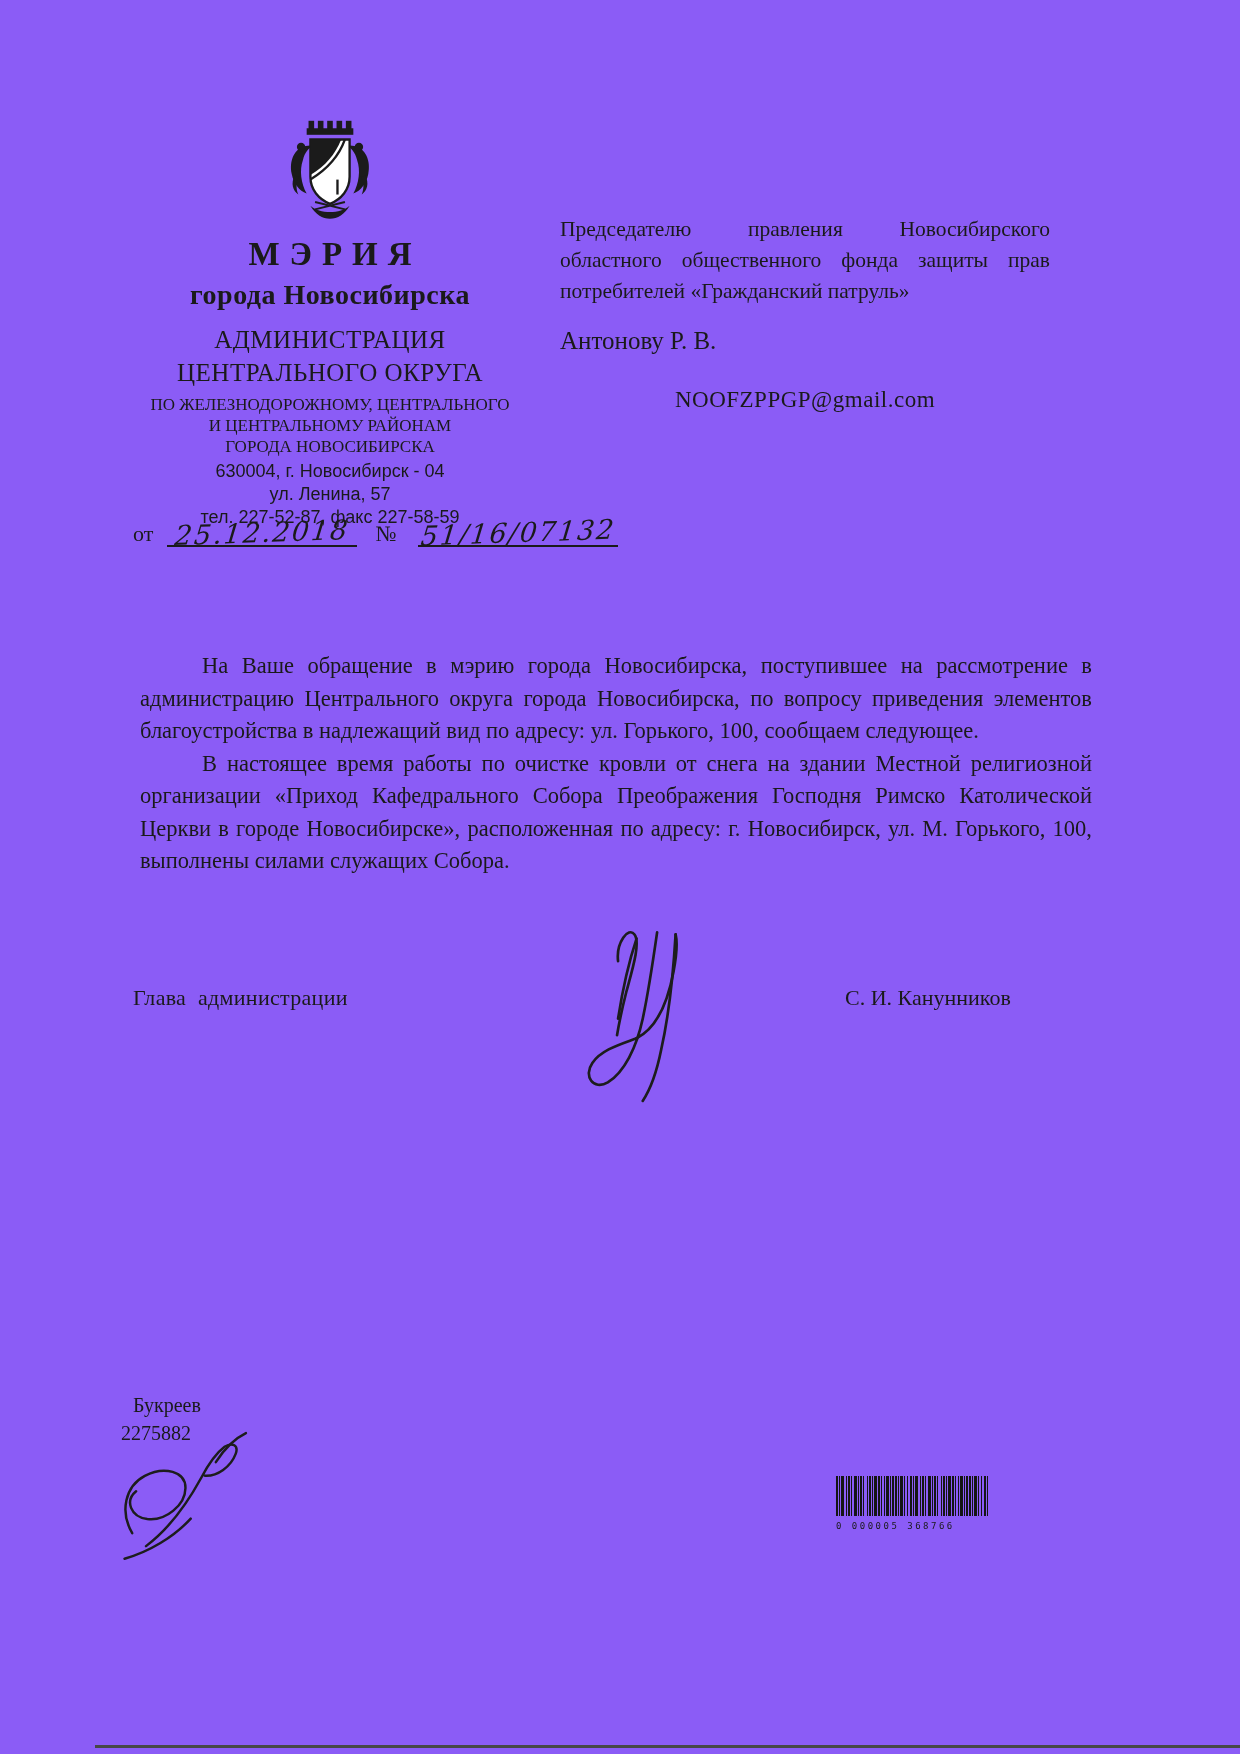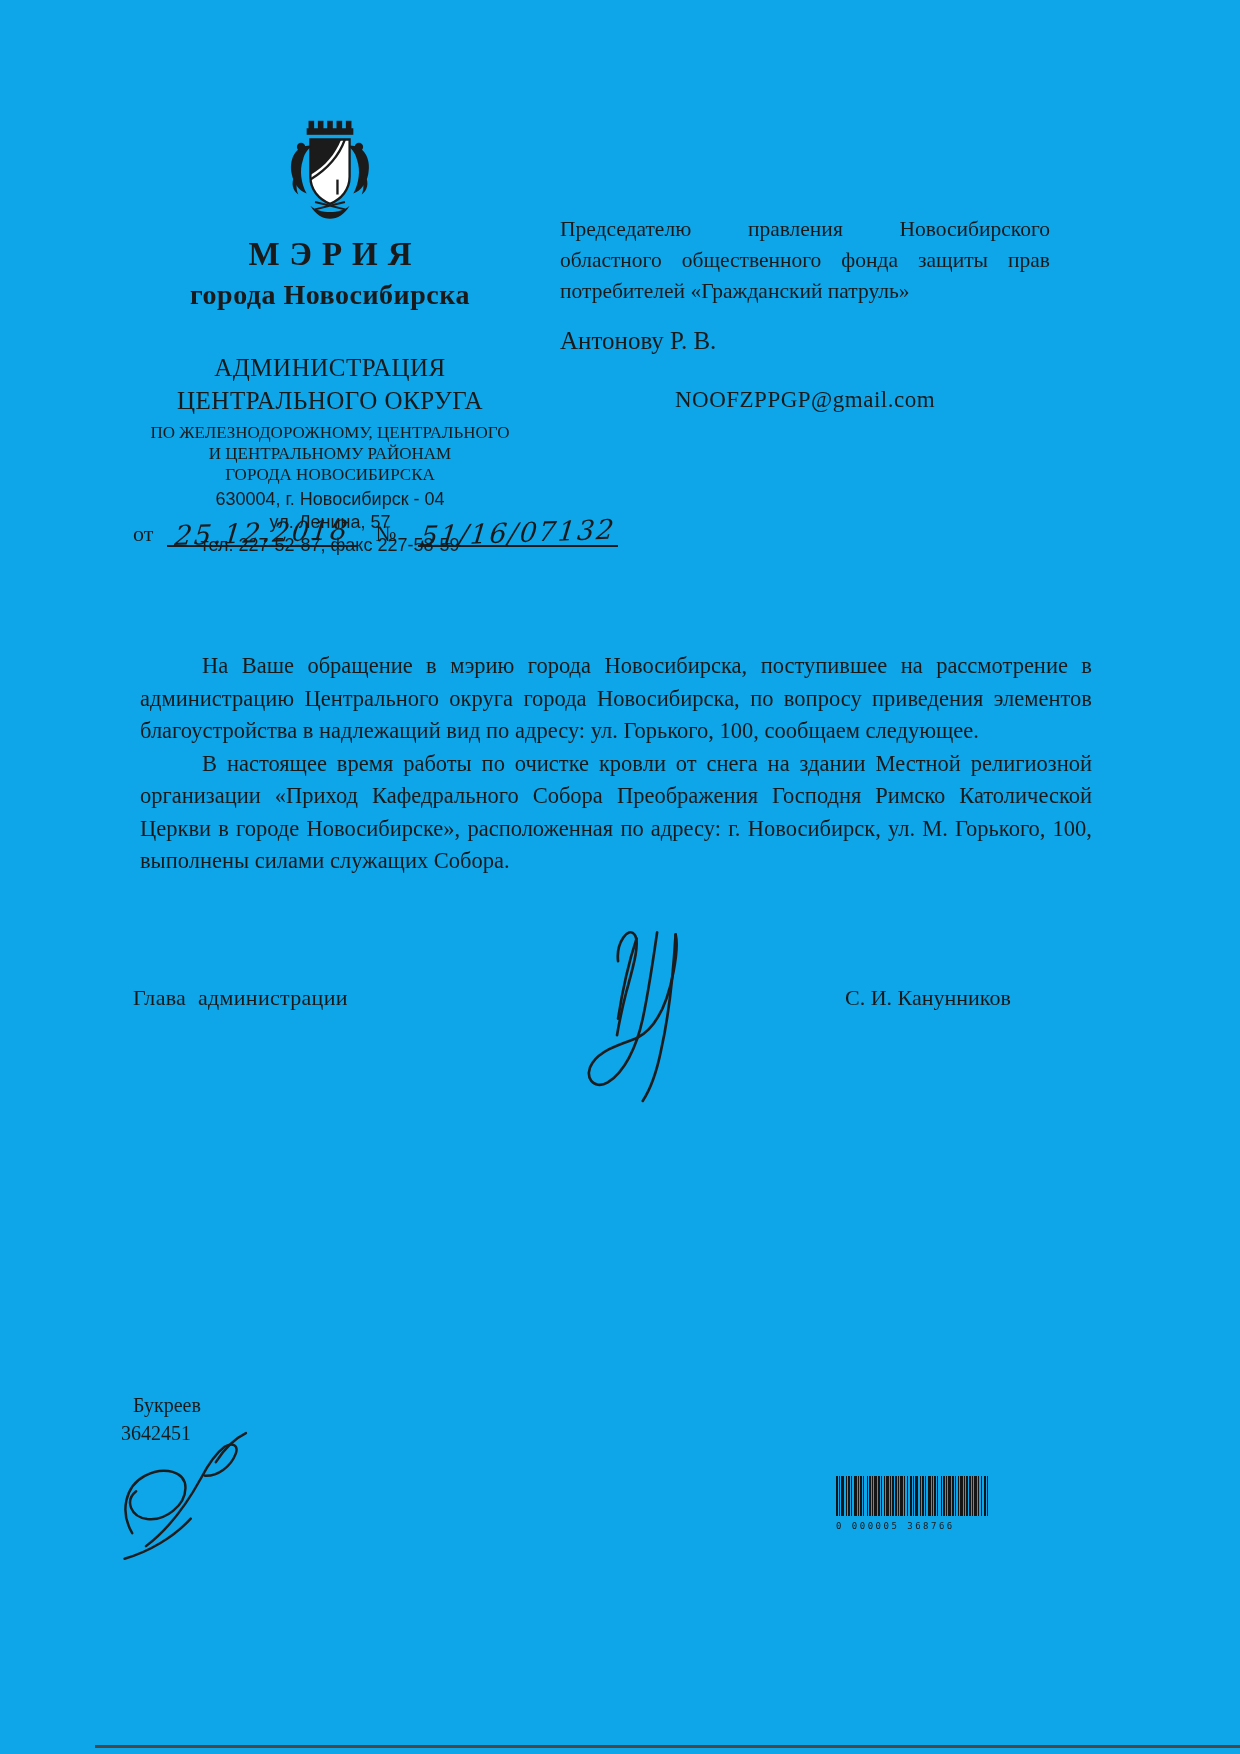--- a/index.html
+++ b/index.html
@@ -1,26 +1,26 @@
 <!DOCTYPE html>
 <html><head>
 <meta charset="utf-8">
 <style>
   html, body { margin:0; padding:0; background:#ffffff; }
   .page {
-    position:relative; width:1240px; height:1754px; background:#0ea5e9;
+    position:relative; width:1240px; height:1754px; background:#8b5cf6;
     font-family:"Liberation Serif", serif; color:#1a1a1a; overflow:hidden;
   }
   
   .letterhead { position:absolute; left:120px; top:118px; width:420px; text-align:center; }
   .emblem { display:block; margin:0 auto 6px auto; }
   .org-top { font-size:33px; font-weight:bold; letter-spacing:10px; padding-left:10px; }
   .org-city { font-size:28px; font-weight:bold; margin-top:6px; letter-spacing:0.5px; }
   .admin-line { font-size:25px; line-height:33px; letter-spacing:0.5px; }
-  .admin-block { margin-top:40px; }
+  .admin-block { margin-top:12px; }
   .districts { font-size:17px; line-height:21px; margin-top:5px; }
   .addr { font-family:"Liberation Sans", sans-serif; font-size:18px; line-height:23px; }
   .addr-block { margin-top:3px; }
   
   .ref-line1 { position:absolute; left:133px; top:514px; font-size:22px; white-space:nowrap; }
   .ref-line2 { position:absolute; left:133px; top:574px; font-size:20px; white-space:nowrap; }
   .u-slot { display:inline-block; border-bottom:2px solid #1a1a1a; text-align:center; vertical-align:bottom; }
   .hw {
     display:inline-block; font-family:"DejaVu Serif", serif; font-style:italic;
     font-size:27px; letter-spacing:2px; transform:rotate(-2deg) skewX(-8deg);
@@ -128,21 +128,21 @@
       <path d="M56,42 C54,24 66,8 72,16 C78,24 70,50 64,72 C60,88 57,102 55,114"></path>
       <path d="M94,14 C90,42 86,70 80,98 C74,126 62,150 46,160 C32,168 22,154 31,141 C40,128 58,123 74,117"></path>
       <path d="M74,117 C92,108 104,84 110,52 C113,36 114,24 112,16"></path>
       <path d="M112,16 C110,50 106,92 98,128 C94,148 88,166 80,178"></path>
     </g>
   </svg>
 
   <div class="sig-name">С. И. Канунников</div>
 
   <div class="executor-name">Букреев</div>
-  <div class="executor-phone">3642451</div>
+  <div class="executor-phone">2275882</div>
 
   <svg class="executor-scribble" width="175" height="145" viewBox="0 0 170 140" aria-hidden="true">
     <g fill="none" stroke="#1d1d1d" stroke-width="2.4" stroke-linecap="round">
       <path d="M30,98 C20,76 28,52 48,44 C68,36 88,44 86,60 C84,76 64,90 46,86 C30,82 26,66 38,58"></path>
       <path d="M42,112 C62,100 84,78 102,52 C110,40 118,30 128,24 C136,20 142,24 138,32 C132,44 118,52 106,50"></path>
       <path d="M20,122 C44,118 70,106 88,90"></path>
       <path d="M118,38 C126,28 136,18 150,13"></path>
     </g>
   </svg>
 

